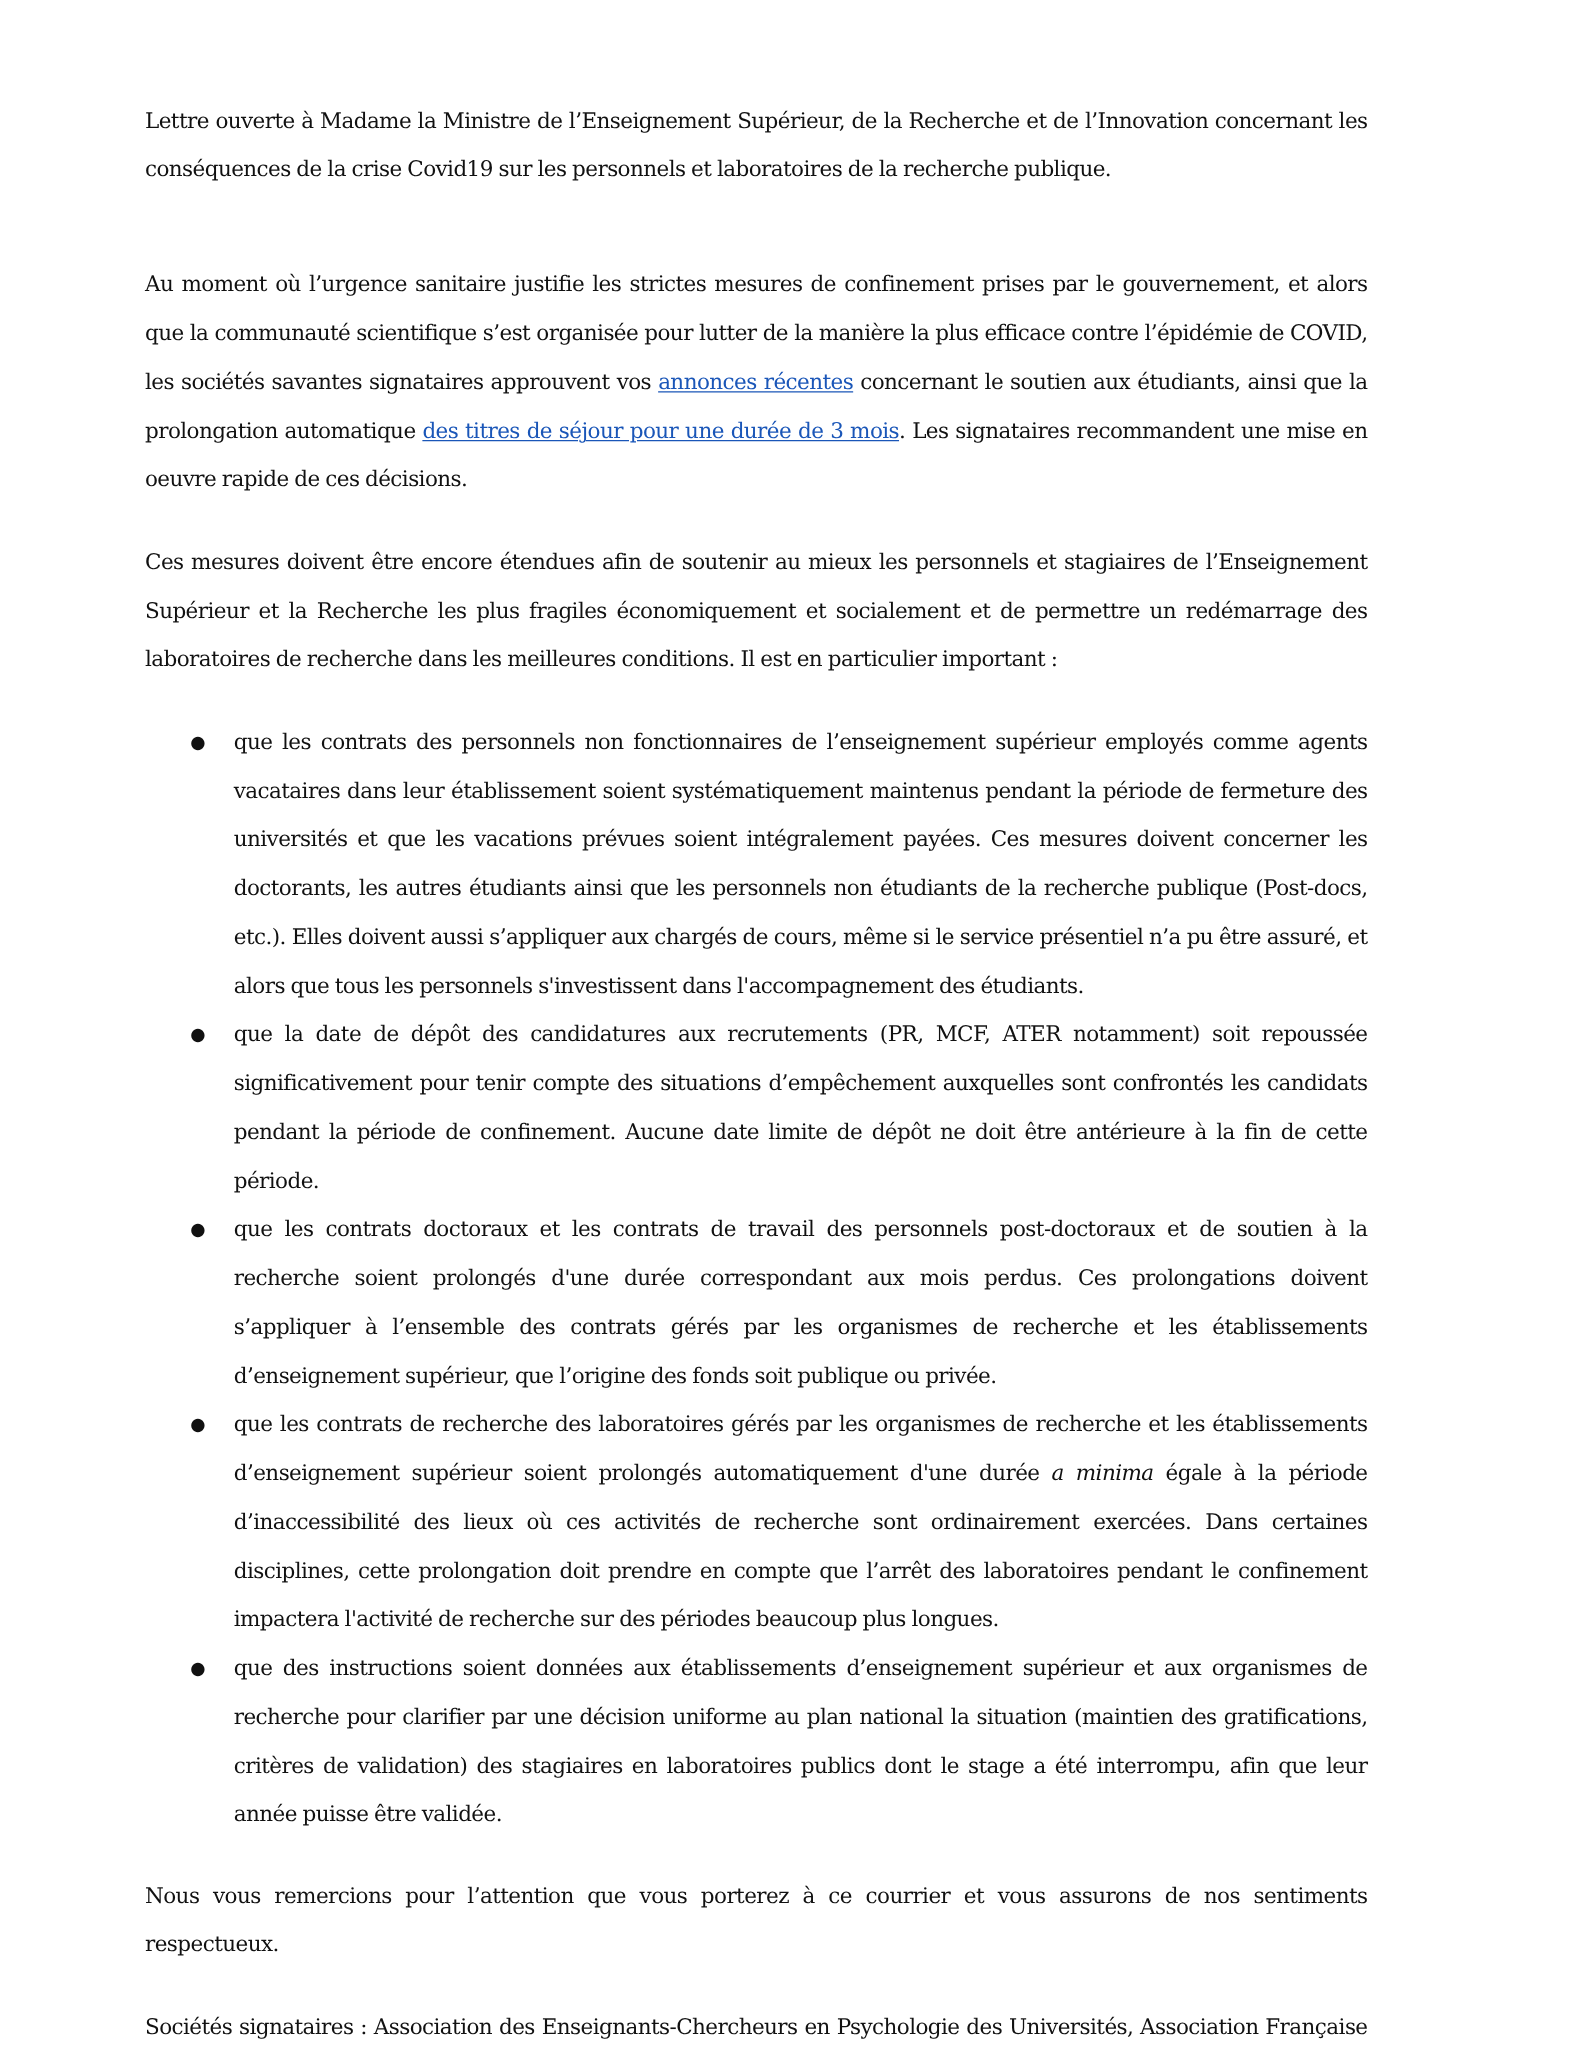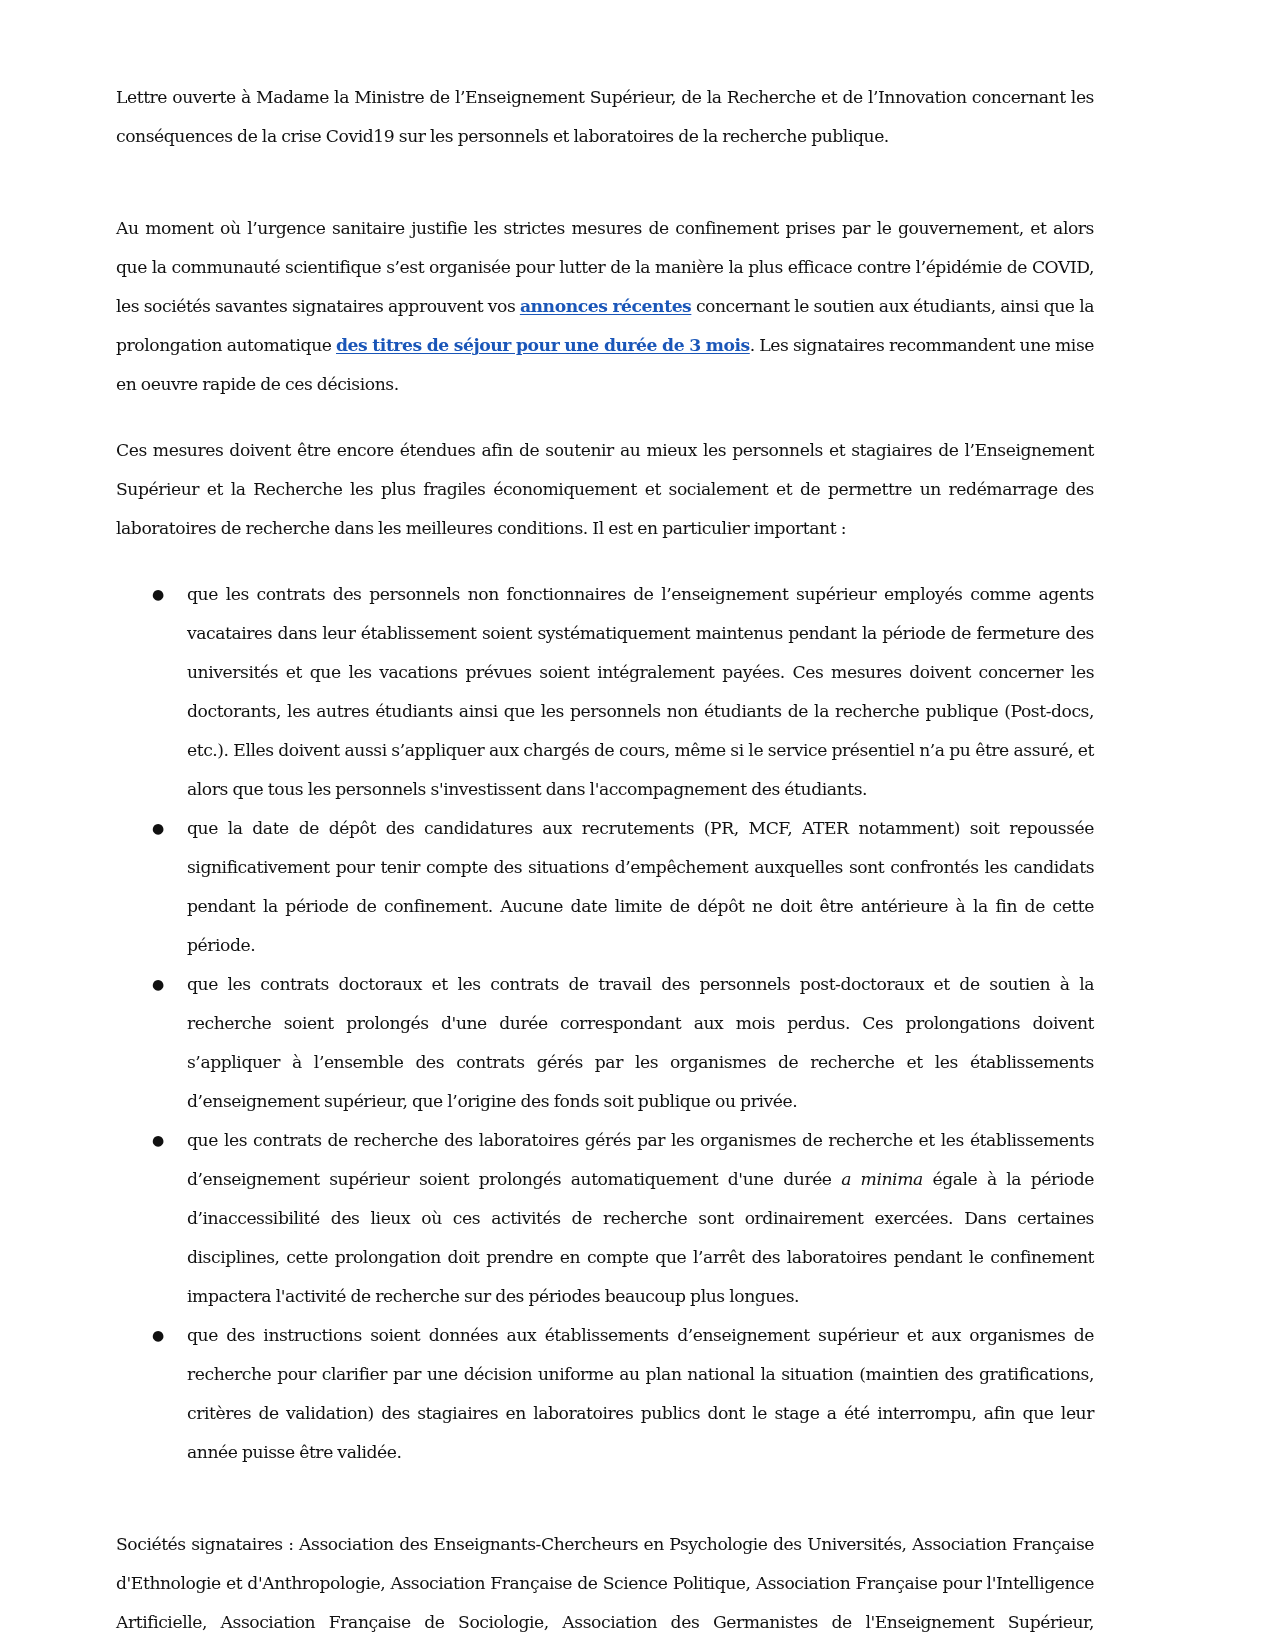--- a/index.html
+++ b/index.html
@@ -16,21 +16,21 @@
       left: 116px;
       top: 78px;
       width: 978px;
       font-size: 17.2px;
       line-height: 39px;
       letter-spacing: -0.45px;
       word-spacing: -0.5px;
     }
     p { margin: 0; text-align: justify; }
     .gap { height: 26.7px; }
-    a.link { color: #1a56b8; text-decoration: underline; text-decoration-thickness: 1px; text-underline-offset: 2px; font-weight: bold; }
+    a.link { color: #1a56b8; text-decoration: underline; text-decoration-thickness: 1px; text-underline-offset: 2px; }
     ul.bullets { list-style: none; margin: 0; padding: 0; }
     ul.bullets li { position: relative; padding-left: 71px; text-align: justify; }
     ul.bullets li .bullet {
       position: absolute; left: 35px; top: 0; width: 14px; text-align: center;
       font-size: 14px;
     }
     em { }
   </style>
 </head>
 <body>
@@ -70,18 +70,19 @@
       <span><span>que les contrats de recherche des laboratoires gérés par les organismes de recherche et les établissements d’enseignement supérieur soient prolongés automatiquement d'une durée </span><em>a minima</em><span> égale à la période d’inaccessibilité des lieux où ces activités de recherche sont ordinairement exercées. Dans certaines disciplines, cette prolongation doit prendre en compte que l’arrêt des laboratoires pendant le confinement impactera l'activité de recherche sur des périodes beaucoup plus longues.</span></span>
     </li>
     <li>
       <span class="bullet">●</span>
       <span>que des instructions soient données aux établissements d’enseignement supérieur et aux organismes de recherche pour clarifier par une décision uniforme au plan national la situation (maintien des gratifications, critères de validation) des stagiaires en laboratoires publics dont le stage a été interrompu, afin que leur année puisse être validée.</span>
     </li>
   </ul>
 
   <div class="gap"></div>
 
+  <p>Nous vous remercions pour l’attention que vous porterez à ce courrier et vous assurons de nos sentiments respectueux.</p>
 
   <div class="gap"></div>
 
   <p><span>Sociétés signataires : </span><span>Association des Enseignants-Chercheurs en Psychologie des Universités, Association Française d'Ethnologie et d'Anthropologie, Association Française de Science Politique, Association Française pour l'Intelligence Artificielle, Association Française de Sociologie, Association des Germanistes de l'Enseignement Supérieur, Association des Historiens Contemporanéistes de l'Enseignement Supérieur et de la Recherche, Association des Professeurs d'Archéologie et d'Histoire de l'Art des Universités, Association des Professeurs d'Histoire et Géographie, Comité National Français de Géographie, Société d'Etudes Anglo-américaines des XVIIe et XVIIIe siècles, Société Française d'Alcoologie, Société Française d'Astronomie et d'Astrophysique, Société Française de Bioinformatique, Société Française de Biologie du Développement, Société Française de Botanique, Société Française d’Ecologie et d’Evolution, Société Française de Génétique, Société française de Numismatique, Société Française de Psychologie, Société Française de Virologie, Société des Historiens Médiévistes de l'Enseignement Supérieur Public, Société Informatique de France, Société de Mathématiques Appliquées et Industrielles, Société des Professeurs d'Histoire Ancienne de l'Université, Société de Sociologie du Sport de Langue Française.</span></p>
 
 </div>
 
 </body></html>

